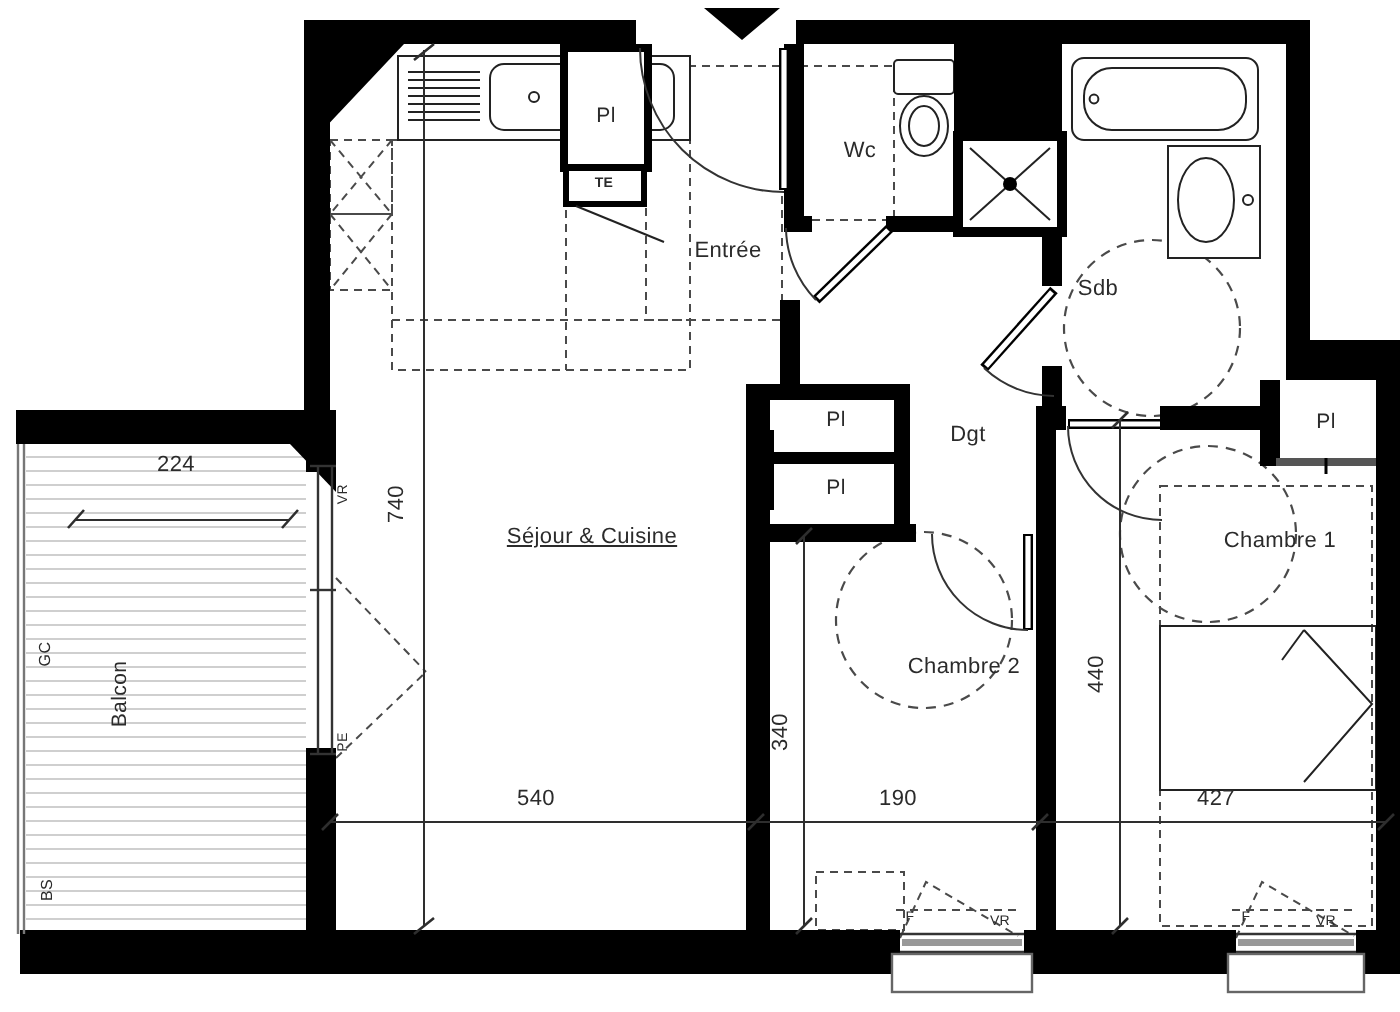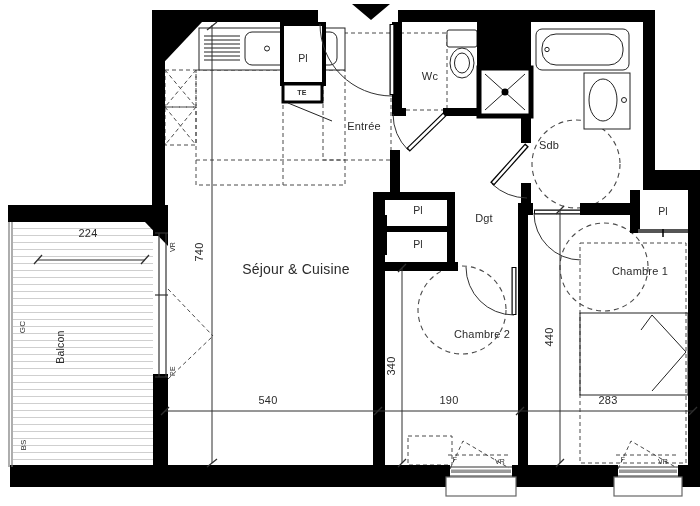--- a/index.html
+++ b/index.html
@@ -4,21 +4,21 @@
 <style>
   html,body{margin:0;padding:0;background:#ffffff;}
   #stage{position:relative;width:700px;height:506px;background:#ffffff;overflow:hidden;
          font-family:"Liberation Sans",sans-serif;}
   #deck{position:absolute;left:13px;top:228px;width:140px;height:234px;
         background:repeating-linear-gradient(180deg,#cfcfcf 0 1px,transparent 1px 7px);}
   svg{position:absolute;left:0;top:0;}
   .lbl{position:absolute;transform:translate(-50%,-50%);white-space:nowrap;color:#2b2b2b;
        line-height:1;letter-spacing:.2px;}
   .rot{transform:translate(-50%,-50%) rotate(-90deg);}
-  .fs12{font-size:14px;}
+  .fs12{font-size:11px;text-decoration:underline;}
   .fs11{font-size:11px;}
   .fs10{font-size:10.5px;}
   .fs8{font-size:8px;}
   .fs7{font-size:7px;}
   .bold{font-weight:bold;}
 </style>
 </head>
 <body>
 
 <div id="stage">
@@ -259,21 +259,21 @@
   <div class="lbl fs10" style="left:303px;top:58px;">Pl</div>
   <div class="lbl fs7 bold" style="left:302px;top:92px;">TE</div>
   <div class="lbl fs10" style="left:418px;top:210px;">Pl</div>
   <div class="lbl fs10" style="left:418px;top:244px;">Pl</div>
   <div class="lbl fs10" style="left:663px;top:211px;">Pl</div>
 
   <div class="lbl fs11" style="left:88px;top:233px;">224</div>
   <div class="lbl fs11 rot" style="left:199px;top:252px;">740</div>
   <div class="lbl fs11" style="left:268px;top:400px;">540</div>
   <div class="lbl fs11" style="left:449px;top:400px;">190</div>
-  <div class="lbl fs11" style="left:608px;top:400px;">283</div>
+  <div class="lbl fs11" style="left:608px;top:400px;">427</div>
   <div class="lbl fs11 rot" style="left:391px;top:366px;">340</div>
   <div class="lbl fs11 rot" style="left:549px;top:337px;">440</div>
 
   <div class="lbl fs8 rot" style="left:23px;top:327px;">GC</div>
   <div class="lbl fs8 rot" style="left:24px;top:445px;">BS</div>
   <div class="lbl fs7 rot" style="left:172px;top:247px;">VR</div>
   <div class="lbl fs7 rot" style="left:172px;top:371px;">PE</div>
   <div class="lbl fs7" style="left:455px;top:459px;">F</div>
   <div class="lbl fs7" style="left:500px;top:461px;">VR</div>
   <div class="lbl fs7" style="left:623px;top:459px;">F</div>

